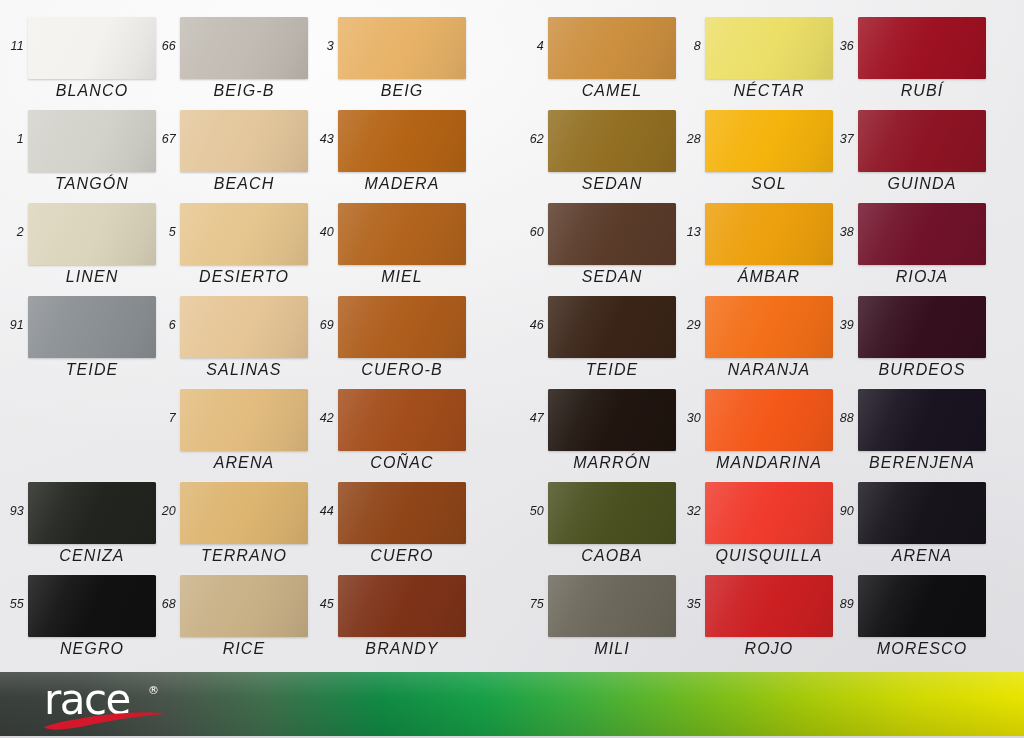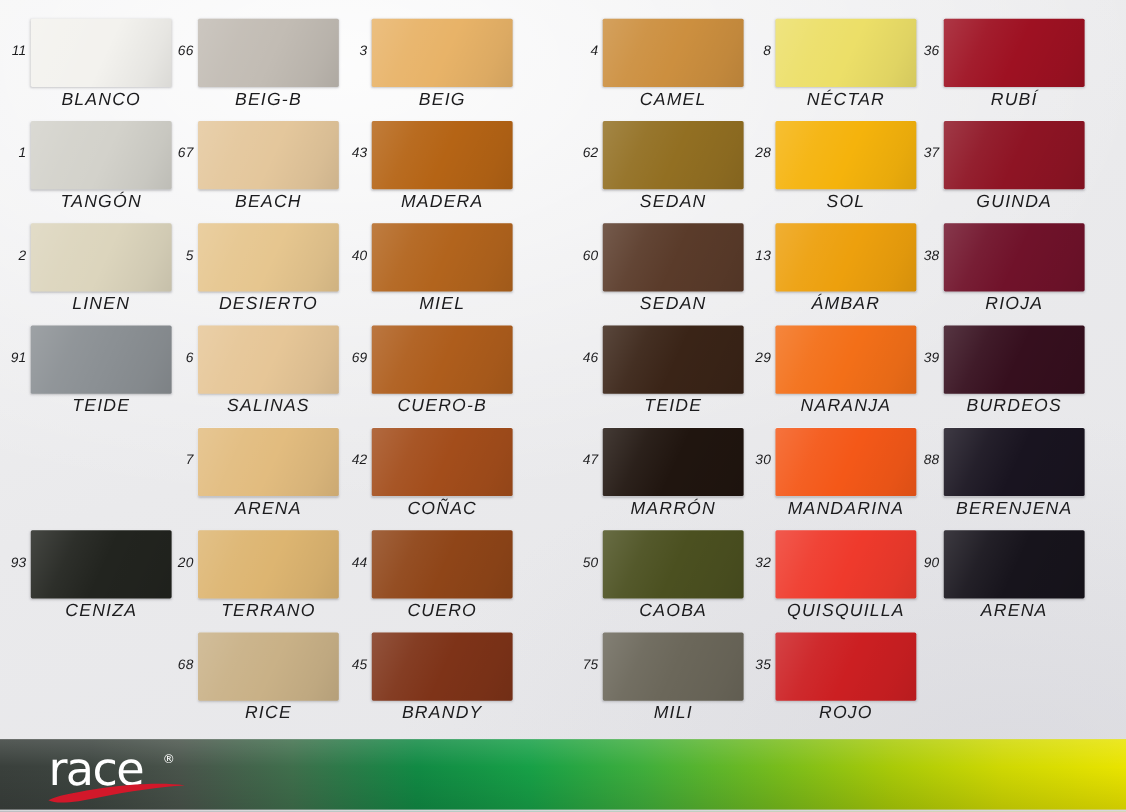--- a/index.html
+++ b/index.html
@@ -348,39 +348,49 @@
       <div class="swatch-cell" style="left: 677px; top: 475px;">
         <div class="swatch-code">32</div>
         <div class="swatch-chip" style="background: rgb(239, 58, 44);"></div>
         <div class="swatch-name">QUISQUILLA</div>
       </div>
       <div class="swatch-cell" style="left: 830px; top: 475px;">
         <div class="swatch-code">90</div>
         <div class="swatch-chip" style="background: rgb(23, 20, 28);"></div>
         <div class="swatch-name">ARENA</div>
       </div>
+      <div class="swatch-cell" style="left: 0px; top: 568px;">
+        <div class="swatch-code">55</div>
+        <div class="swatch-chip" style="background: rgb(17, 17, 18);"></div>
+        <div class="swatch-name">NEGRO</div>
+      </div>
       <div class="swatch-cell" style="left: 152px; top: 568px;">
         <div class="swatch-code">68</div>
         <div class="swatch-chip" style="background: rgb(201, 177, 135);"></div>
         <div class="swatch-name">RICE</div>
       </div>
       <div class="swatch-cell" style="left: 310px; top: 568px;">
         <div class="swatch-code">45</div>
         <div class="swatch-chip" style="background: rgb(126, 51, 24);"></div>
         <div class="swatch-name">BRANDY</div>
       </div>
       <div class="swatch-cell" style="left: 520px; top: 568px;">
         <div class="swatch-code">75</div>
         <div class="swatch-chip" style="background: rgb(107, 103, 90);"></div>
         <div class="swatch-name">MILI</div>
       </div>
       <div class="swatch-cell" style="left: 677px; top: 568px;">
         <div class="swatch-code">35</div>
         <div class="swatch-chip" style="background: rgb(204, 31, 34);"></div>
         <div class="swatch-name">ROJO</div>
+      </div>
+      <div class="swatch-cell" style="left: 830px; top: 568px;">
+        <div class="swatch-code">89</div>
+        <div class="swatch-chip" style="background: rgb(15, 15, 18);"></div>
+        <div class="swatch-name">MORESCO</div>
       </div>
     </div>
 
   <div id="footer-bar">
     <div id="brand-logo">
       <div id="brand-wordmark">race</div>
       <div id="brand-tm">®</div>
       <svg id="brand-swoosh" viewBox="0 0 132 22" xmlns="http://www.w3.org/2000/svg">
         <path d="M2 18.5 C 10 22.5, 26 20.5, 50 15.5 C 74 10.5, 104 6.0, 126 5.0 C 106 2.0, 72 4.0, 44 8.5 C 24 11.8, 9 14.5, 2 18.5 Z" fill="#d2182a"></path>
       </svg>

